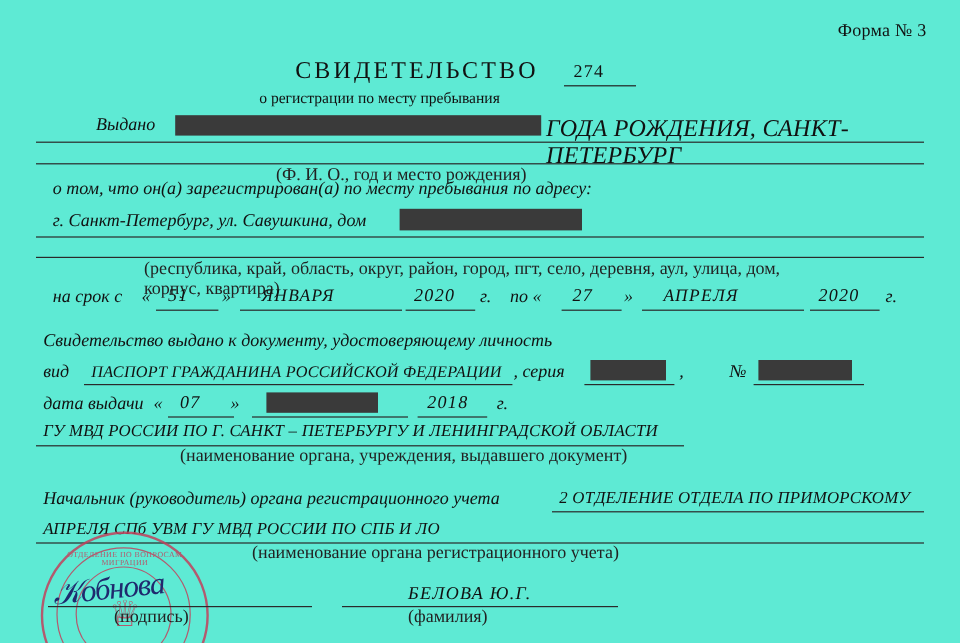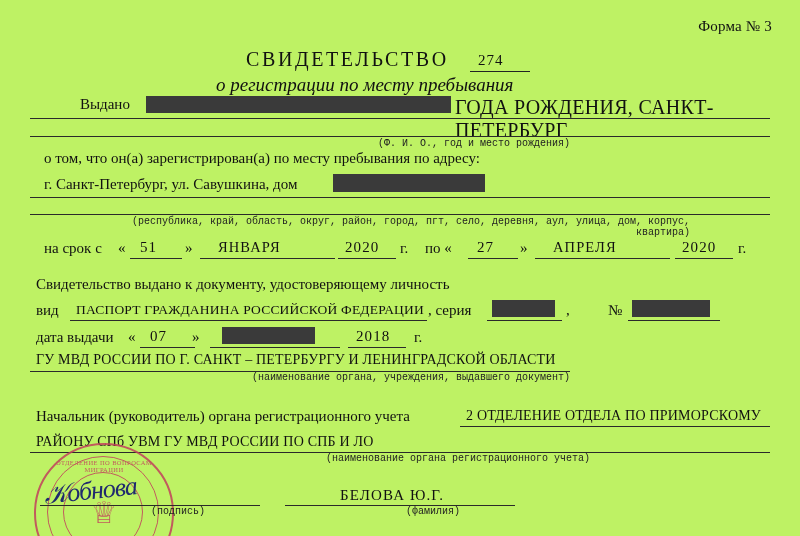--- a/index.html
+++ b/index.html
@@ -4,66 +4,64 @@
 <style>
   html, body {
     margin: 0;
     padding: 0;
     background: #ffffff;
   }
   #page {
     position: relative;
     width: 800px;
     height: 536px;
-    background: #bef264;
+    background: #5eead4;
     font-family: "Liberation Serif", "DejaVu Serif", serif;
     color: #111;
     overflow: hidden;
   }
   .abs { position: absolute; }
   .form-no {
     top: 18px; right: 28px;
     font-size: 15px;
     letter-spacing: 0.2px;
   }
   .title-main {
     top: 48px; left: 246px;
     font-size: 20px;
     letter-spacing: 2.6px;
     font-weight: 400;
   }
   .title-sub {
     top: 74px; left: 216px;
-    font-size: 19px;
-    font-style: italic;
+    font-size: 13px;
   }
   .doc-number {
     top: 52px; left: 478px;
     font-size: 15px;
     letter-spacing: 1px;
   }
   .doc-number-underline {
     top: 71px; left: 470px;
     width: 60px;
     border-bottom: 1px solid #222;
   }
   
   .rule {
     border-bottom: 1px solid #2a2a2a;
   }
   .redact {
     background: #3a3a3a;
     height: 15px;
   }
-  .lbl { font-size: 15px; }
+  .lbl { font-size: 15px; font-style: italic; }
   .caption {
-    font-size: 10px;
+    font-size: 15px;
     color: #222;
-    text-align: right;
-    font-family: Liberation Mono, monospace;
+    text-align: left;
   }
   .sp {
     letter-spacing: 1.1px;
   }
   
   .stamp {
     left: 34px; top: 443px;
     width: 136px; height: 136px;
     border: 2px solid #c2415c;
     border-radius: 50%;
@@ -182,21 +180,21 @@
   <div class="abs rule" style="top:347px; left:210px; width:130px;"></div>
   <div class="abs rule" style="top:347px; left:348px; width:58px;"></div>
 
   <div class="abs lbl" style="top:352px; left:36px; font-size:14px; letter-spacing:0.2px;">ГУ  МВД  РОССИИ  ПО  Г. САНКТ – ПЕТЕРБУРГУ  И  ЛЕНИНГРАДСКОЙ ОБЛАСТИ</div>
   <div class="abs rule" style="top:371px; left:30px; width:540px;"></div>
   <div class="abs caption" style="top:372px; left:150px; width:420px;">(наименование органа, учреждения, выдавшего документ)</div>
 
   <div class="abs lbl" style="top:408px; left:36px;">Начальник (руководитель) органа регистрационного учета</div>
   <div class="abs lbl" style="top:408px; left:466px; font-size:14px; letter-spacing:0.2px;">2 ОТДЕЛЕНИЕ ОТДЕЛА  ПО ПРИМОРСКОМУ</div>
   <div class="abs rule" style="top:426px; left:460px; width:310px;"></div>
-  <div class="abs lbl" style="top:434px; left:36px; font-size:14px; letter-spacing:0.2px;">РАЙОНУ СПб УВМ  ГУ  МВД  РОССИИ  ПО  СПБ  И  ЛО</div>
+  <div class="abs lbl" style="top:434px; left:36px; font-size:14px; letter-spacing:0.2px;">АПРЕЛЯ СПб УВМ  ГУ  МВД  РОССИИ  ПО  СПБ  И  ЛО</div>
   <div class="abs rule" style="top:452px; left:30px; width:740px;"></div>
   <div class="abs caption" style="top:453px; left:210px; width:380px;">(наименование органа регистрационного учета)</div>
 
   <div class="abs stamp">
     <div class="stamp-inner"></div>
     <div class="stamp-inner2"></div>
     <div class="stamp-eagle">♕</div>
     <div class="stamp-text" style="top:14px;">ОТДЕЛЕНИЕ ПО ВОПРОСАМ МИГРАЦИИ</div>
 
   </div>

